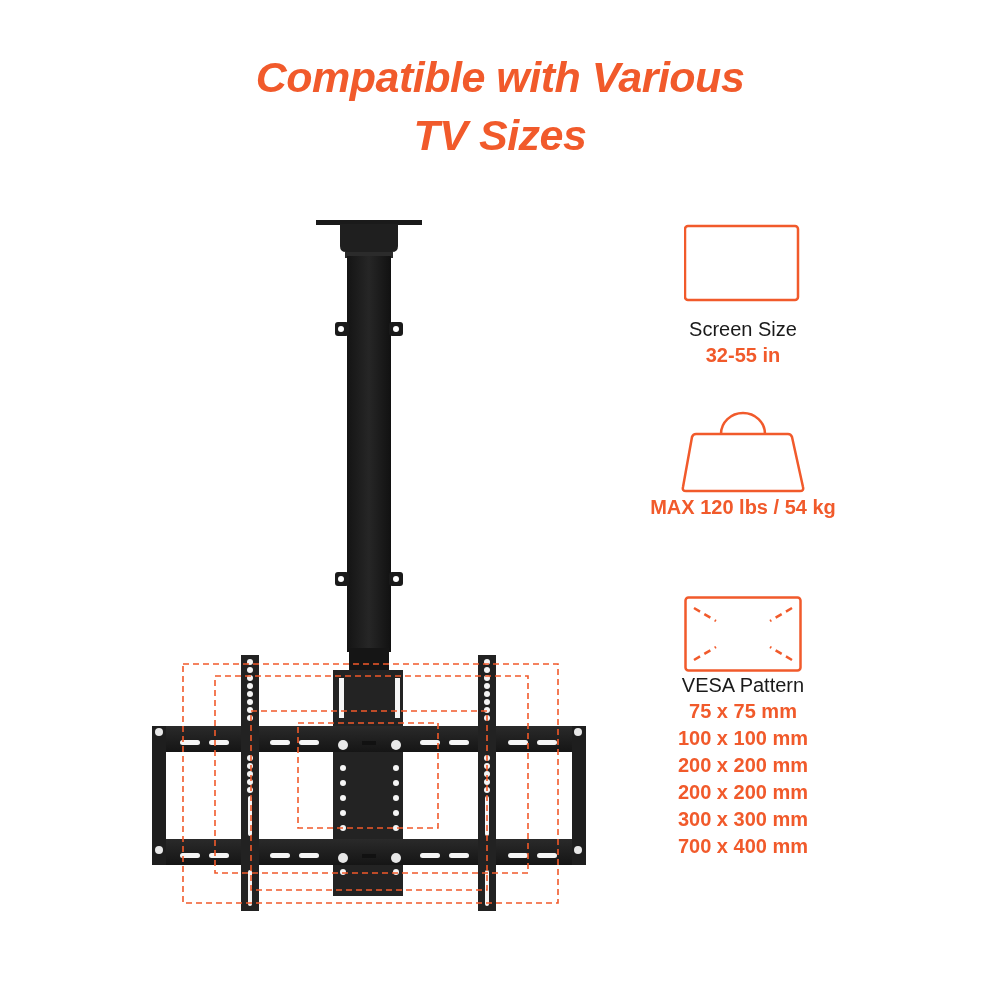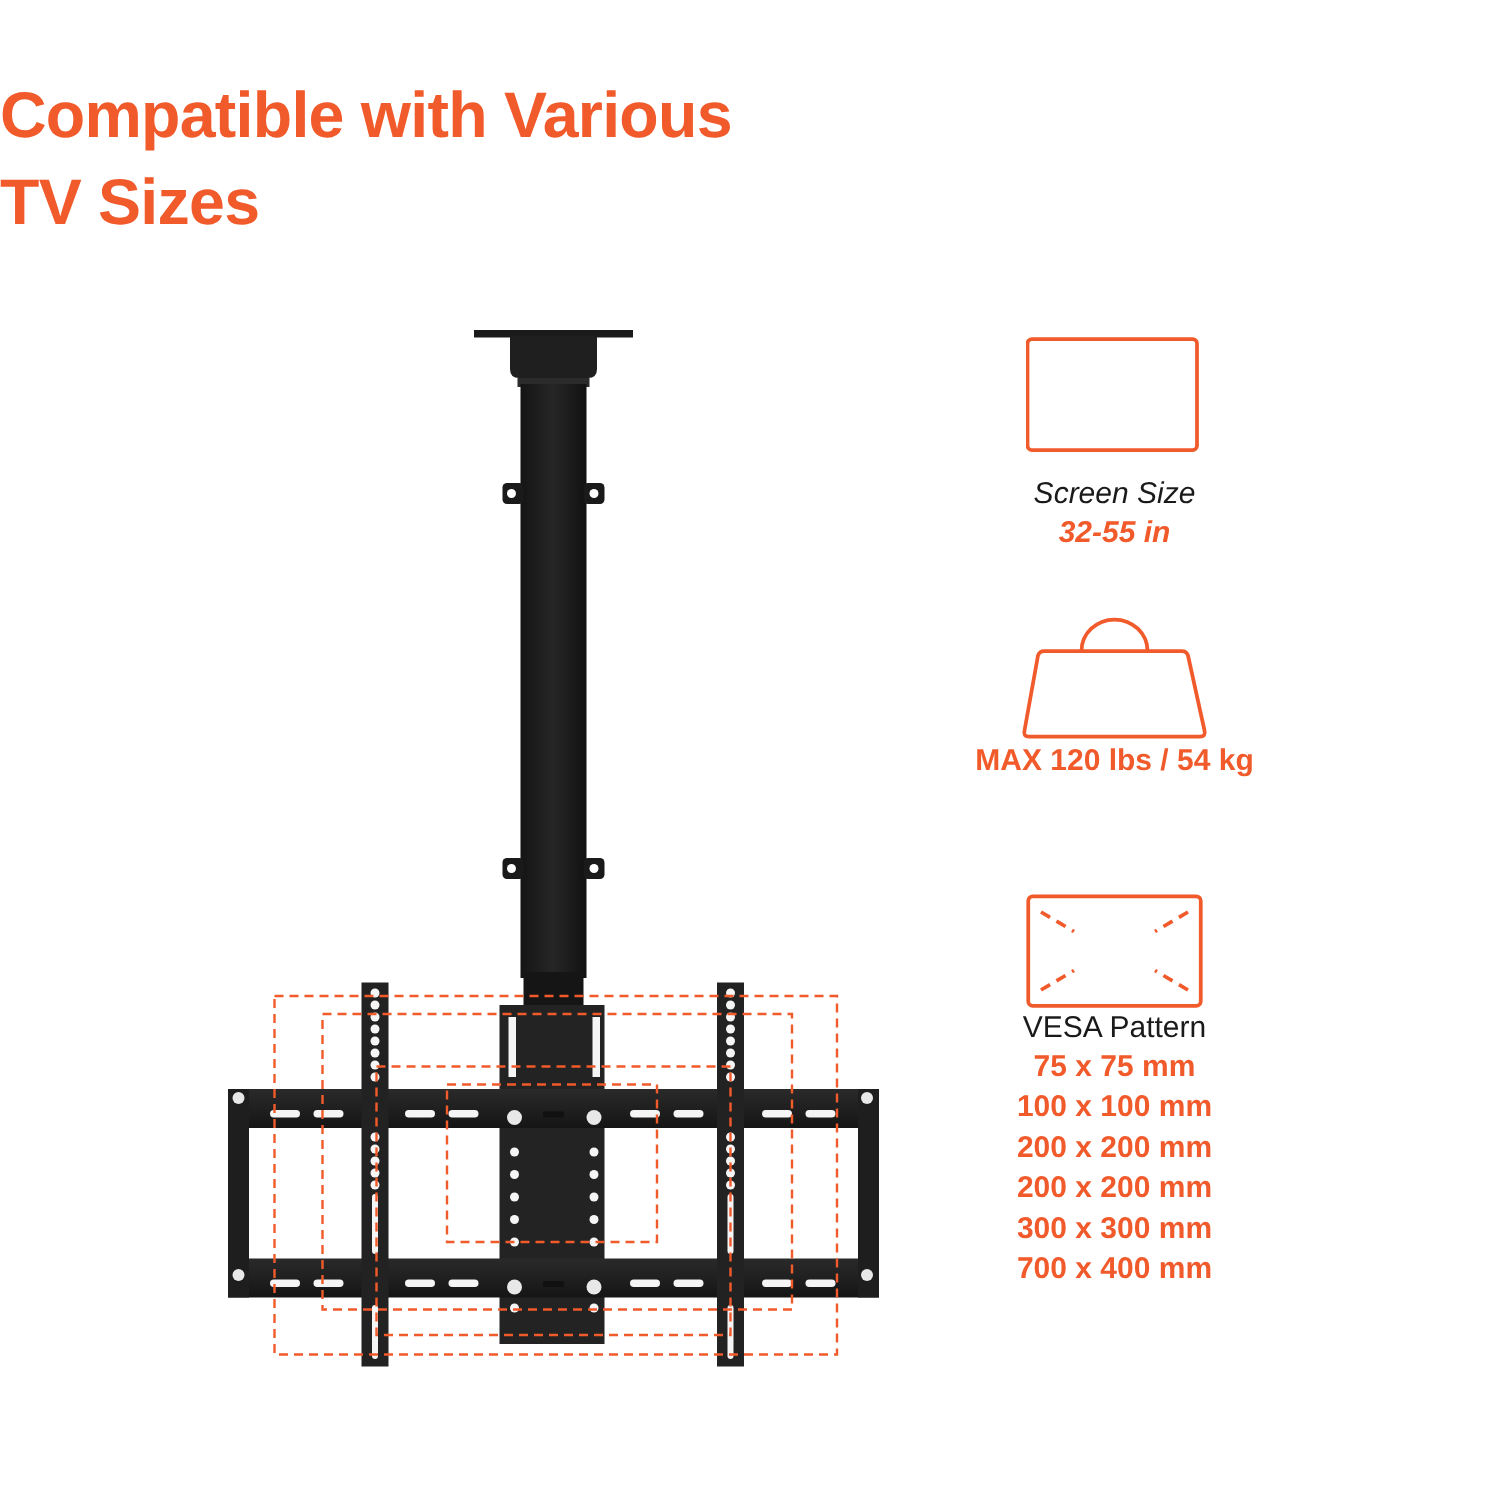--- a/index.html
+++ b/index.html
@@ -1,26 +1,26 @@
 <!DOCTYPE html>
 <html><head>
 <meta charset="utf-8">
 <style>
   html, body { margin: 0; padding: 0; background: #ffffff; }
   body { width: 1000px; height: 1000px; position: relative; overflow: hidden;
          font-family: "Liberation Sans", "DejaVu Sans", sans-serif; }
-  .title { position: absolute; left: 0; top: 48px; width: 1000px; text-align: left;
-           color: #F15A2B; font-weight: 700; font-size: 43px; line-height: 58px; letter-spacing: -0.5px; }
+  .title { position: absolute; left: 0; top: 48px; width: 1000px; text-align: center;
+           color: #F15A2B; font-weight: 700; font-size: 43px; line-height: 58px; letter-spacing: -0.5px; font-style: italic; }
   .title span { display: block; }
   .mount { position: absolute; left: 0; top: 0; width: 1000px; height: 1000px; }
   .spec { position: absolute; left: 620px; width: 246px; text-align: center; }
   .spec .label { color: #1a1a1a; font-size: 20px; line-height: 26px; font-weight: 400; }
   .spec .value { color: #F15A2B; font-size: 20px; line-height: 27px; font-weight: 700; }
   .spec svg { display: block; margin: 0 auto; }
-  #spec-screen { top: 224px; font-style: italic; }
+  #spec-screen { top: 224px; }
   #spec-weight { top: 410px; }
   #spec-vesa { top: 596px; }
 </style>
 </head>
 <body>
 
 <div class="title">
   <span>Compatible with Various</span>
   <span>TV Sizes</span>
 </div>

